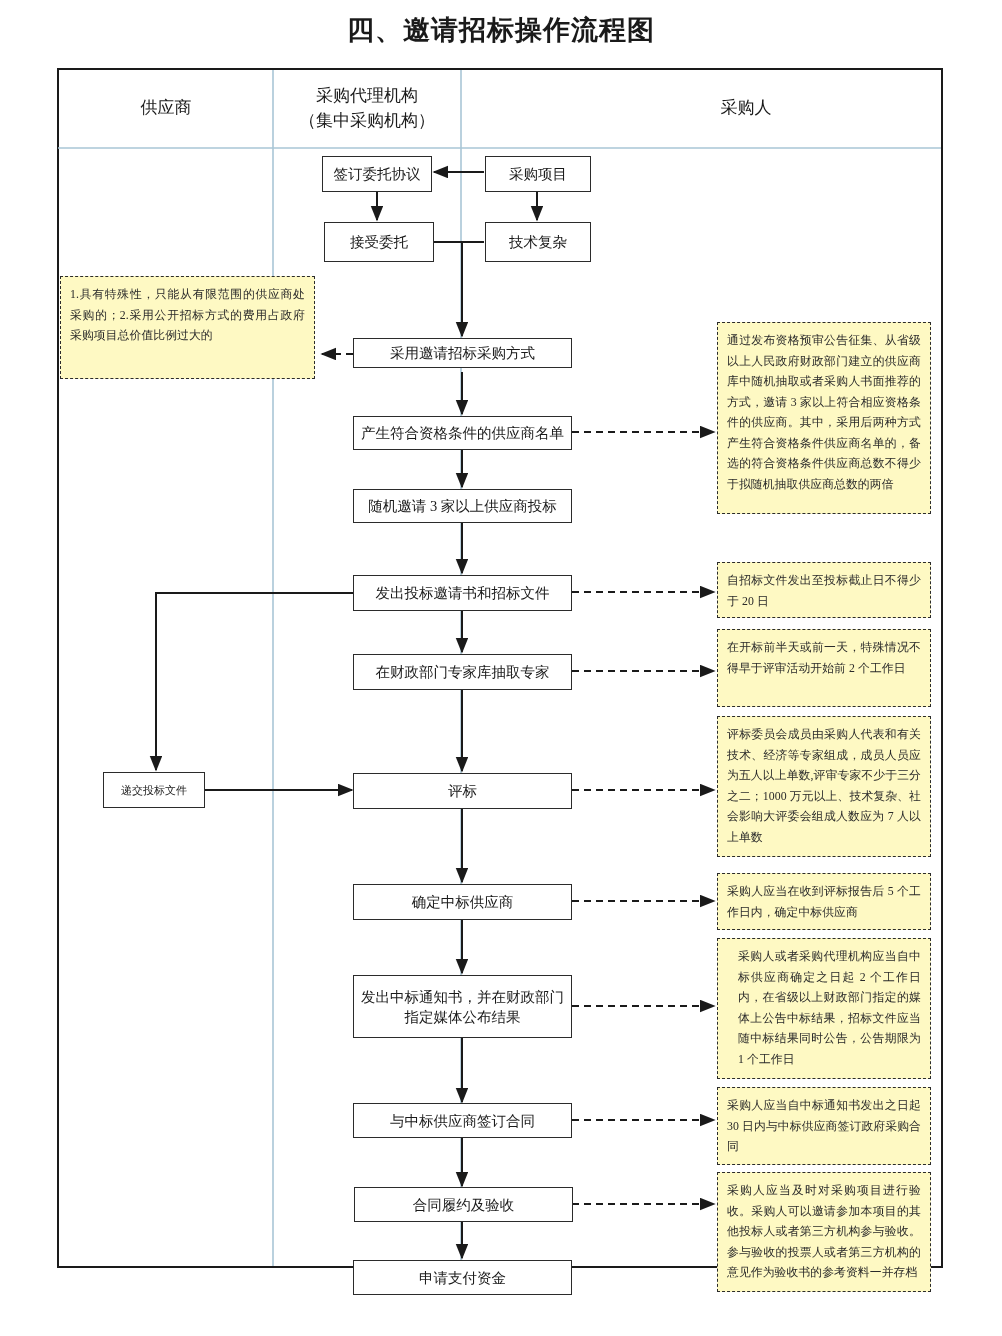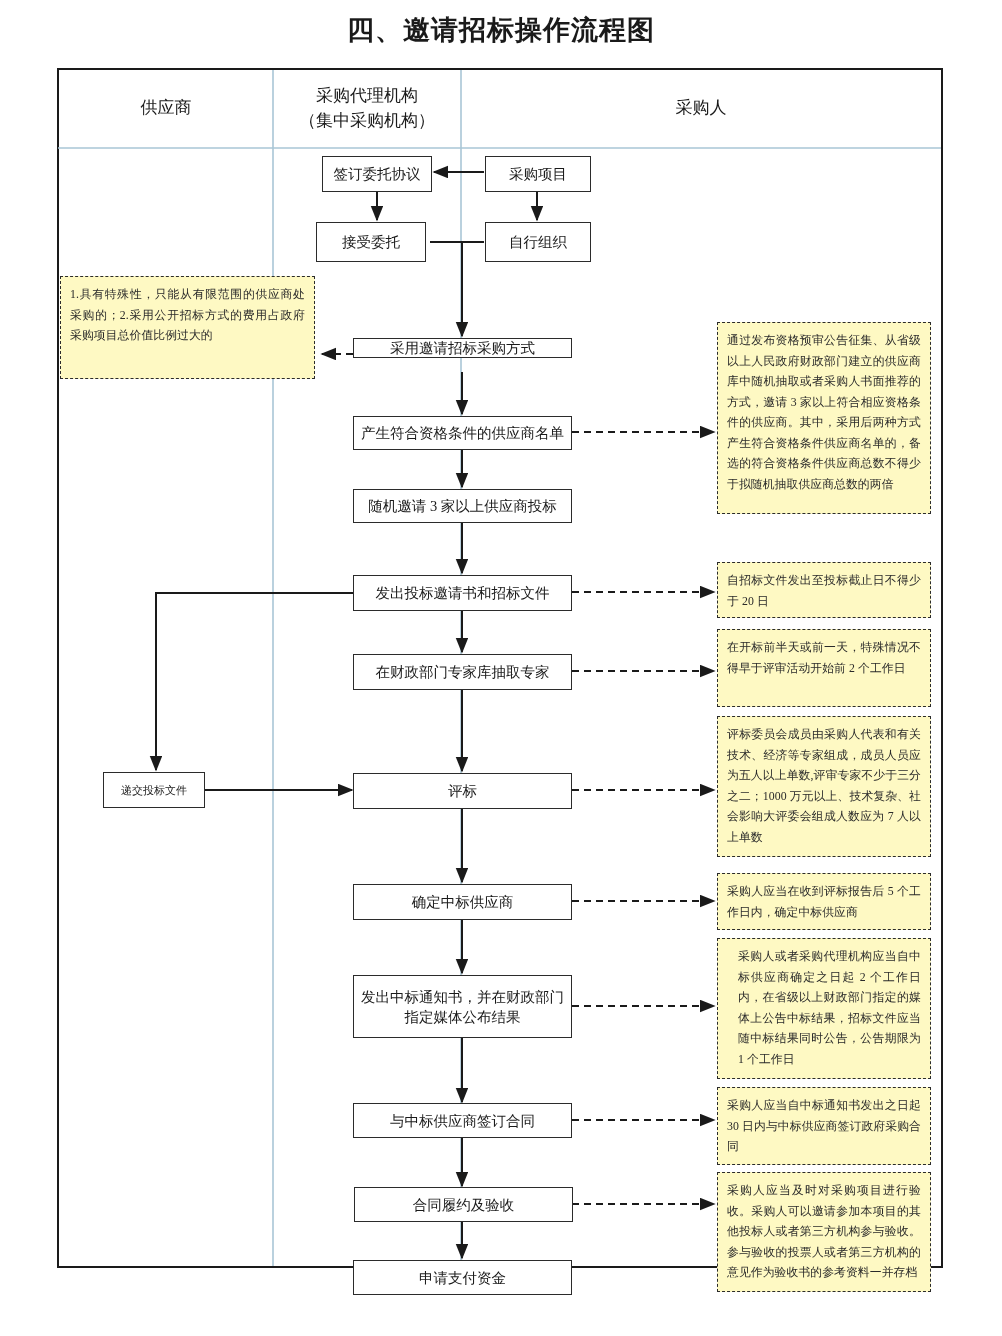--- a/index.html
+++ b/index.html
@@ -75,21 +75,21 @@
 
 <div class="lane-label" style="left:60px;top:95px;width:212px;">
   <span>供应商</span>
 </div>
 
 <div class="lane-label" style="left:275px;top:83px;width:184px;">
   <div>采购代理机构</div>
   <div>（集中采购机构）</div>
 </div>
 
-<div class="lane-label" style="left:462px;top:95px;width:478px;">
+<div class="lane-label" style="left:462px;top:95px;width:478px;padding-left:45px;">
   <span>采购人</span>
 </div>
 
 <svg id="flow" viewBox="0 0 1002 1336" xmlns="http://www.w3.org/2000/svg">
   <defs>
     <marker id="ah" markerWidth="9" markerHeight="9" refX="7.2" refY="3.2" orient="auto" markerUnits="strokeWidth">
       <path d="M0,0 L8,3.2 L0,6.4 z" fill="#1a1a1a"></path>
     </marker>
   </defs>
 
@@ -154,25 +154,25 @@
     <line x1="572" y1="1120" x2="714" y2="1120" marker-end="url(#ah)"></line>
 
     <line x1="572" y1="1204" x2="714" y2="1204" marker-end="url(#ah)"></line>
   </g>
 </svg>
 
 <div class="node" style="left:322px;top:156px;width:110px;height:36px;">签订委托协议</div>
 
 <div class="node" style="left:485px;top:156px;width:106px;height:36px;">采购项目</div>
 
-<div class="node" style="left:316px;top:222px;width:110px;height:40px;">接受委托</div>
-
-<div class="node" style="left:485px;top:222px;width:106px;height:40px;">自行组织</div>
-
-<div class="node" style="left:353px;top:338px;width:219px;height:20px;text-align:center;">采用邀请招标采购方式</div>
+<div class="node" style="left:324px;top:222px;width:110px;height:40px;">接受委托</div>
+
+<div class="node" style="left:485px;top:222px;width:106px;height:40px;">技术复杂</div>
+
+<div class="node" style="left:353px;top:338px;width:219px;height:30px;text-align:center;">采用邀请招标采购方式</div>
 
 <div class="node" style="left:353px;top:416px;width:219px;height:34px;">产生符合资格条件的供应商名单</div>
 
 <div class="node" style="left:353px;top:489px;width:219px;height:34px;">随机邀请 3 家以上供应商投标</div>
 
 <div class="node" style="left:353px;top:575px;width:219px;height:36px;">发出投标邀请书和招标文件</div>
 
 <div class="node" style="left:353px;top:654px;width:219px;height:36px;">在财政部门专家库抽取专家</div>
 
 <div class="node" style="left:103px;top:772px;width:102px;height:36px;font-size:11px;">递交投标文件</div>

